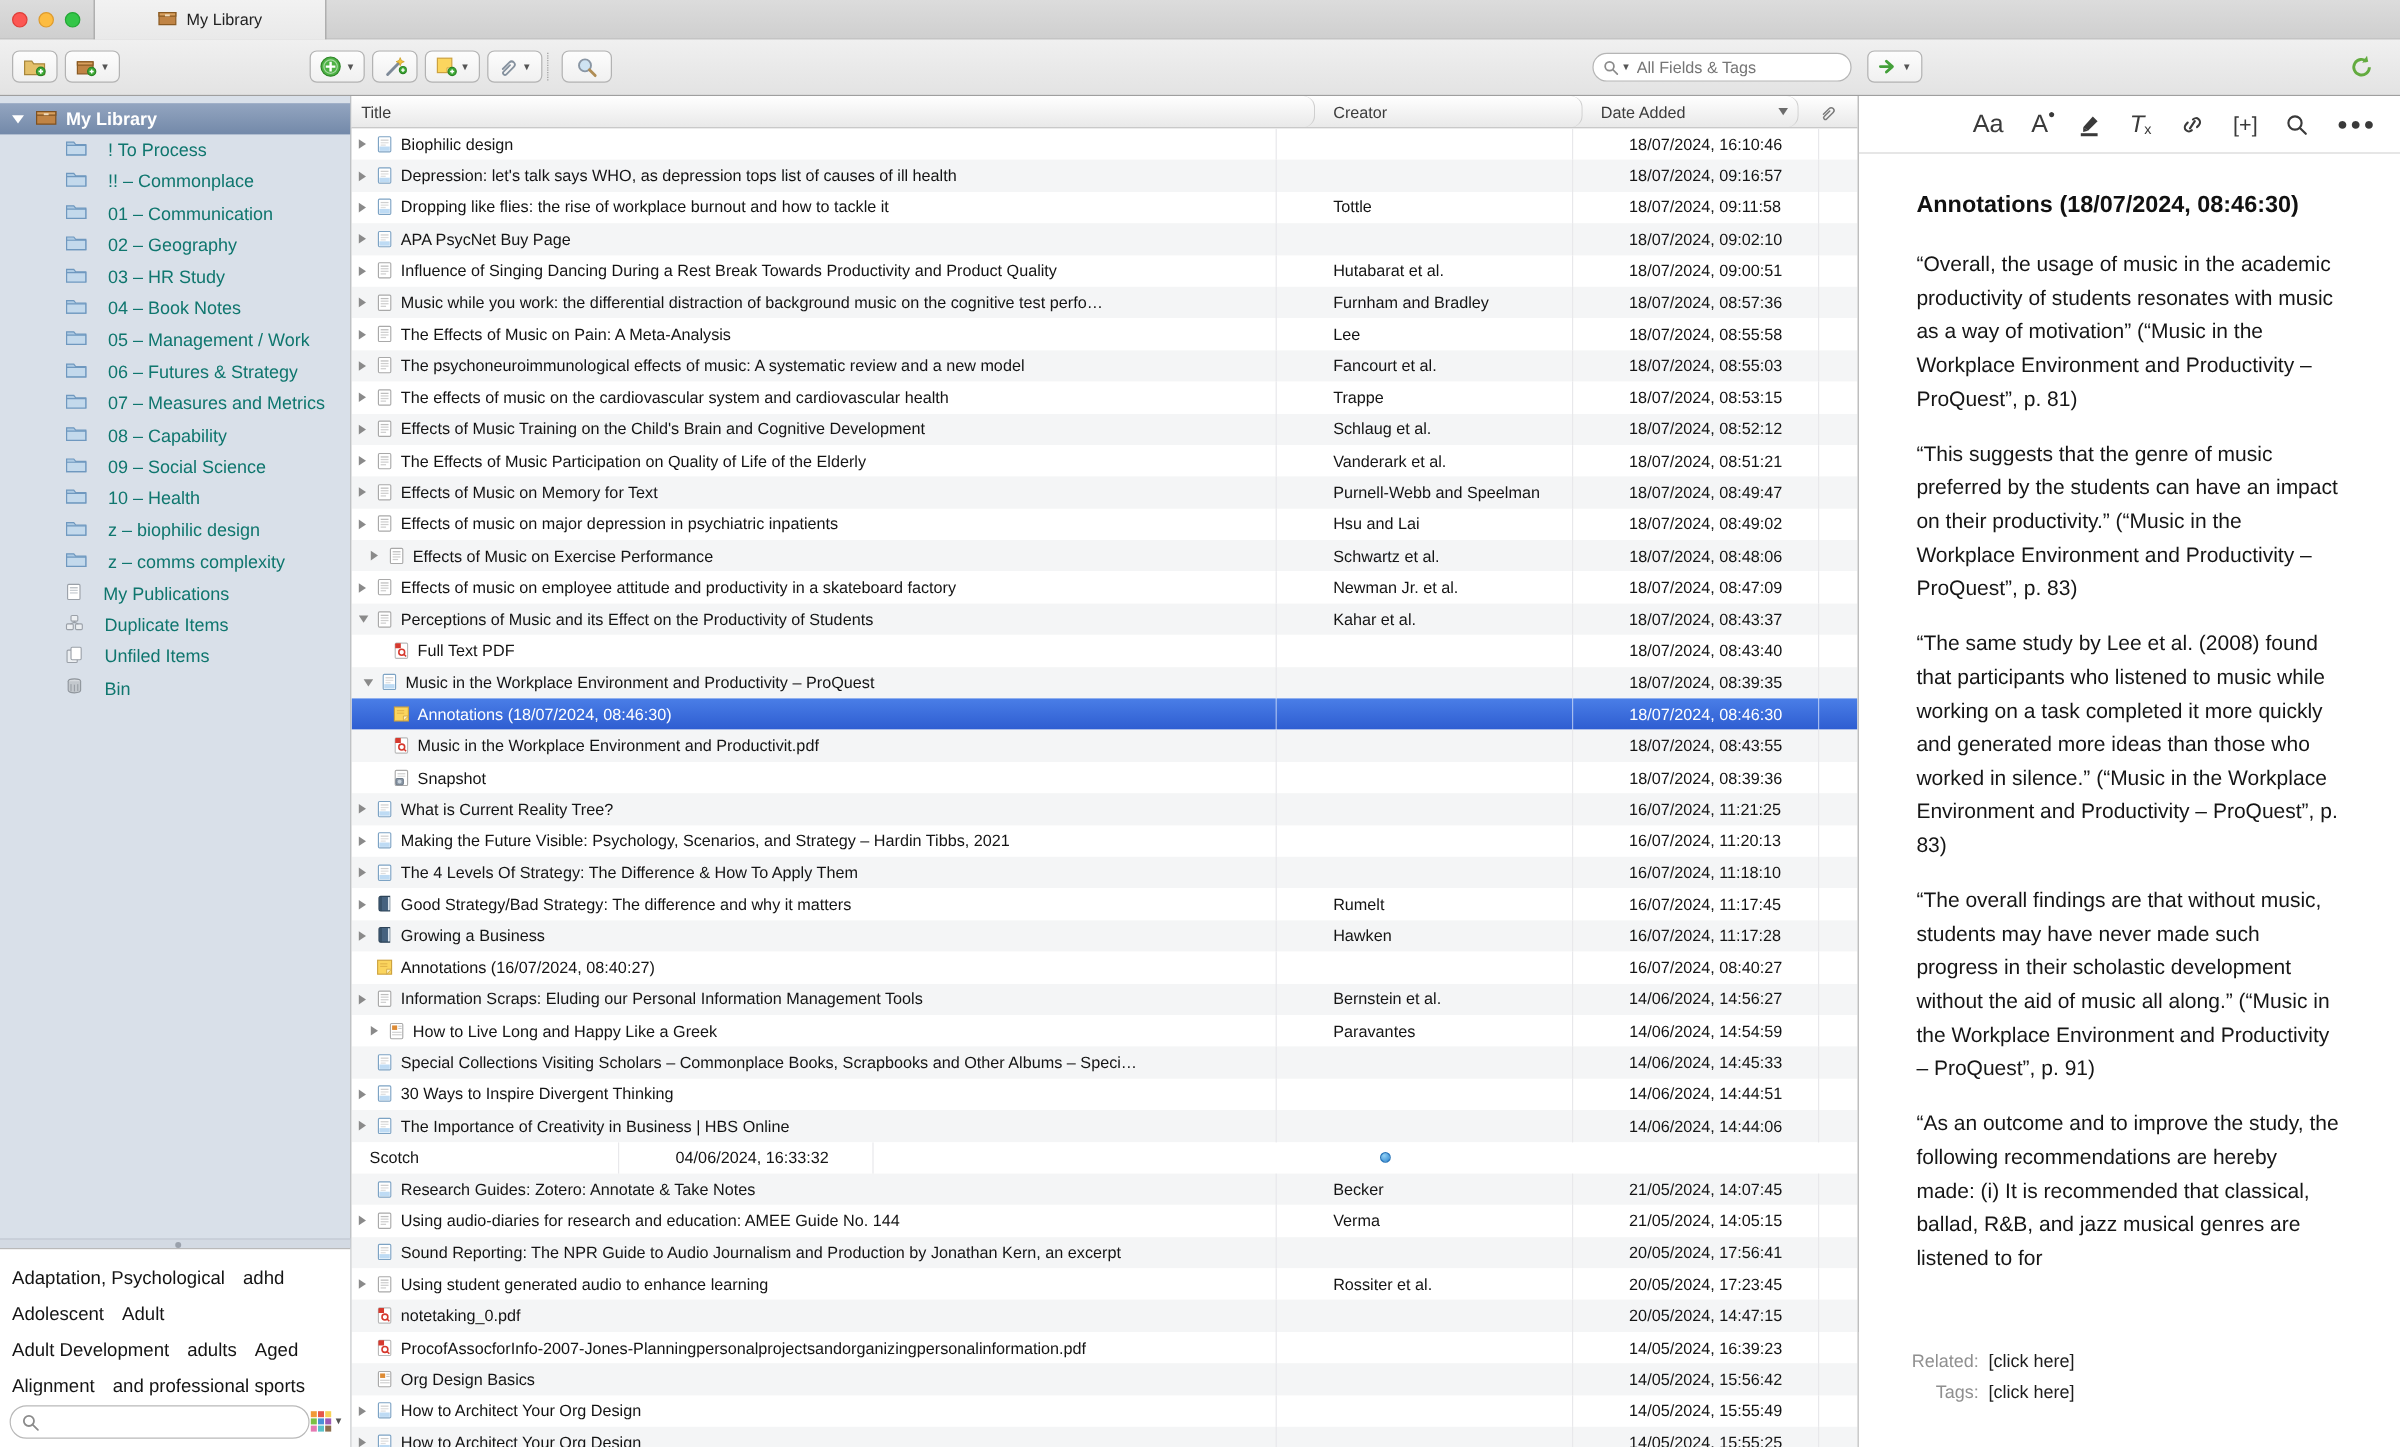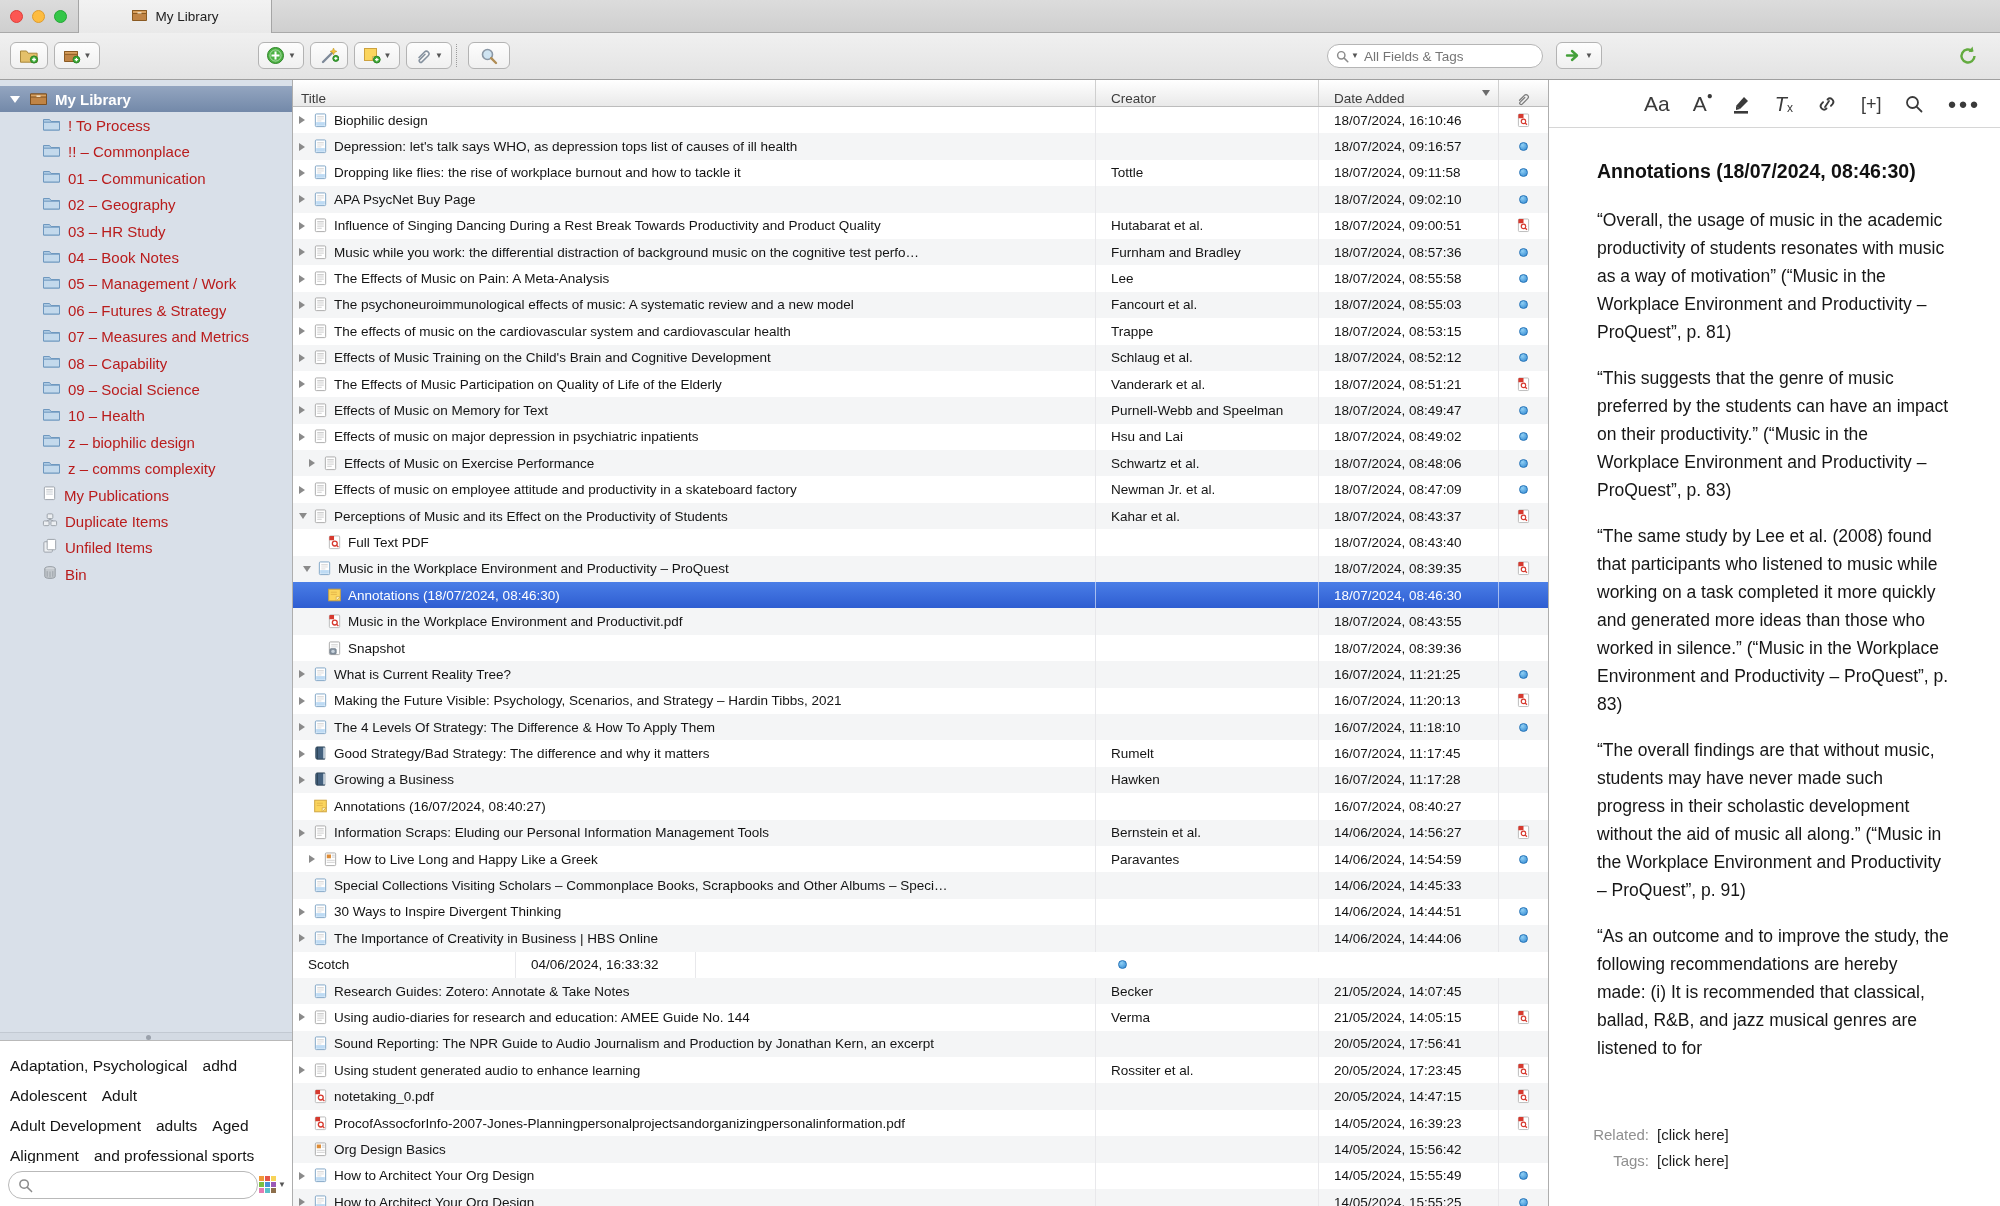--- a/index.html
+++ b/index.html
@@ -24,46 +24,46 @@
   .tb-sep{ position:absolute; top:11px; left:456px; height:23px; border-left:1px dotted #9a9a9a; }
   .searchfield{ position:absolute; left:1327px; top:11px; width:216px; height:24px; background:#fff; border:1px solid #b5b5b5; border-radius:12px; display:flex; align-items:center; padding:0 8px; gap:2px; }
   .searchfield .ph{ font-size:13.5px; color:#9b9b9b; margin-left:3px; border:none; outline:none; background:transparent; width:150px; font-family:inherit; }
 
   
   .main{ position:absolute; left:0; top:80px; width:2000px; height:1126px; display:flex; }
 
   
   .sidebar{ position:relative; width:293px; height:100%; background:#d9e0e9; border-right:1px solid #aeaeae; flex:none; }
   .tree{ position:absolute; left:0; top:0; width:100%; height:952px; overflow:hidden; padding-top:6px; }
-  .sb-row{ height:26.4px; display:flex; align-items:center; font-size:15px; color:#b91c1c; padding-left:42px; gap:7px; white-space:nowrap; }
+  .sb-row{ height:26.4px; display:flex; align-items:center; font-size:15px; color:#0f766e; padding-left:54px; gap:17px; white-space:nowrap; }
   .sb-row.root{ padding-left:10px; background:linear-gradient(#93a5c0,#7389a9); color:#fff; font-weight:bold; gap:7px; }
   .sb-row.root .twisty-down{ border-top:7px solid #fff; border-left:5px solid transparent; border-right:5px solid transparent; width:0; height:0; margin-right:2px; }
   .sb-row .sb-label{ overflow:hidden; text-overflow:ellipsis; }
   .splitter{ position:absolute; left:0; top:952px; width:100%; height:8px; background:#d3dae3; border-top:1px solid #c2c9d2; }
   .splitter .grip{ position:absolute; left:50%; top:2px; width:5px; height:5px; border-radius:50%; background:#9aa1ab; }
   .tagpane{ position:absolute; left:0; top:960px; width:100%; height:166px; background:#fff; border-top:1px solid #b9b9b9; }
   .tagcloud{ padding:10px 10px 0 10px; height:122px; overflow:hidden; display:flex; flex-wrap:wrap; column-gap:15px; align-content:flex-start; }
   .tag{ font-size:15.5px; line-height:30px; color:#141414; white-space:nowrap; }
   .tagsearchrow{ position:absolute; left:0; bottom:4px; width:100%; height:34px; }
   .tagsearch{ position:absolute; left:8px; top:3px; width:250px; height:28px; border:1px solid #b9b9b9; border-radius:14px; background:#fff; display:flex; align-items:center; padding-left:9px; }
   .taggridbtn{ position:absolute; right:6px; top:8px; display:flex; align-items:center; gap:2px; }
   .grid9{ display:grid; grid-template-columns:repeat(3,5px); grid-template-rows:repeat(3,5px); gap:1px; }
   .grid9 i{ display:block; }
 
   
   .itemspane{ position:relative; width:1255px; height:100%; background:#fff; flex:none; }
   .thead{ position:relative; height:27px; background:linear-gradient(#ffffff,#e9e9e9); border-bottom:1px solid #bcbcbc; display:flex; font-size:13.5px; color:#3c3c3c; align-items:center; }
-  .th{ height:100%; display:flex; align-items:flex-end; border-right:1px solid #cfcfcf; position:relative; }
+  .th{ height:100%; display:flex; align-items:center; border-right:1px solid #cfcfcf; position:relative;border-radius:10px; }
   .th-title{ width:803px; padding-left:8px; }
   .th-creator{ width:223px; padding-left:15px; }
   .th-date{ width:180px; padding-left:15px; }
   .th-attach{ flex:1; justify-content:center; border-right:none; }
   .sortarrow{ position:absolute; right:8px; top:10px; width:0; height:0; border-top:6px solid #6b6b6b; border-left:4.5px solid transparent; border-right:4.5px solid transparent; }
   .rows{ position:absolute; left:0; top:27px; right:0; bottom:0; overflow:hidden; }
-  .row{ display:flex; height:26.4px; align-items:center; font-size:13.5px; color:#141414; background:#fff; }
+  .row{ display:flex; height:26.4px; align-items:center; font-size:13.5px; color:#141414; background:#fff;gap:32px; }
   .row.even{ background:#f4f5f6; }
   .row.selected{ background:linear-gradient(#4a7ee7,#2e5dd1); color:#fff; }
   .cell{ height:100%; display:flex; align-items:center; border-right:1px solid #e8e8eb; overflow:hidden; white-space:nowrap; }
   .row.selected .cell{ border-right-color:rgba(255,255,255,.55); }
   .c-title{ width:803px; padding-left:6px; }
   .c-creator{ width:223px; padding-left:15px; }
   .c-date{ width:180px; padding-left:15px; }
   .c-attach{ flex:1; justify-content:center; border-right:none; }
   .twisty{ width:13px; flex:none; display:flex; align-items:center; justify-content:flex-start; }
   .twisty i{ display:block; width:0; height:0; }

